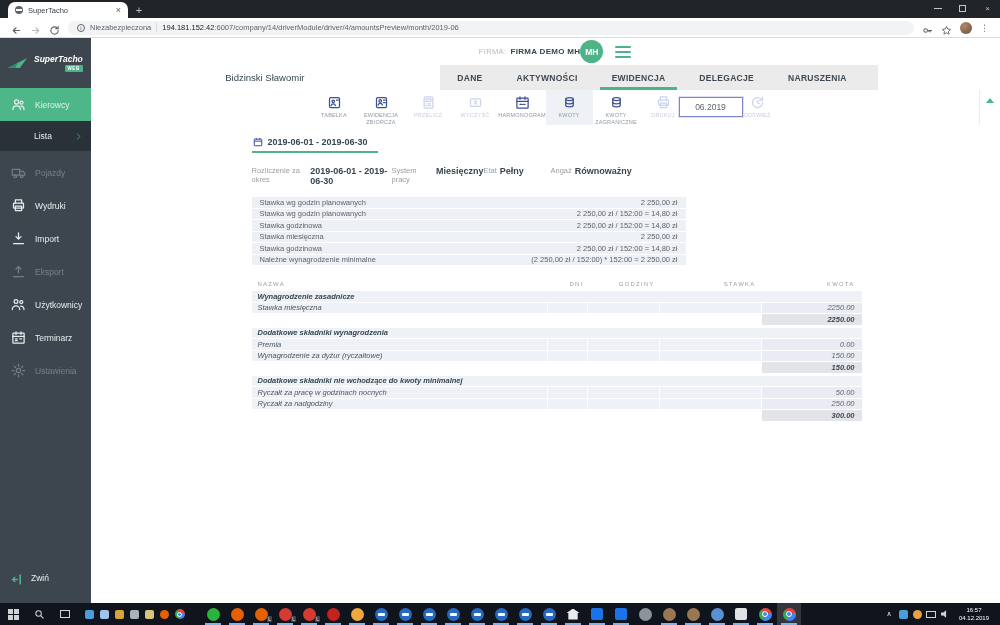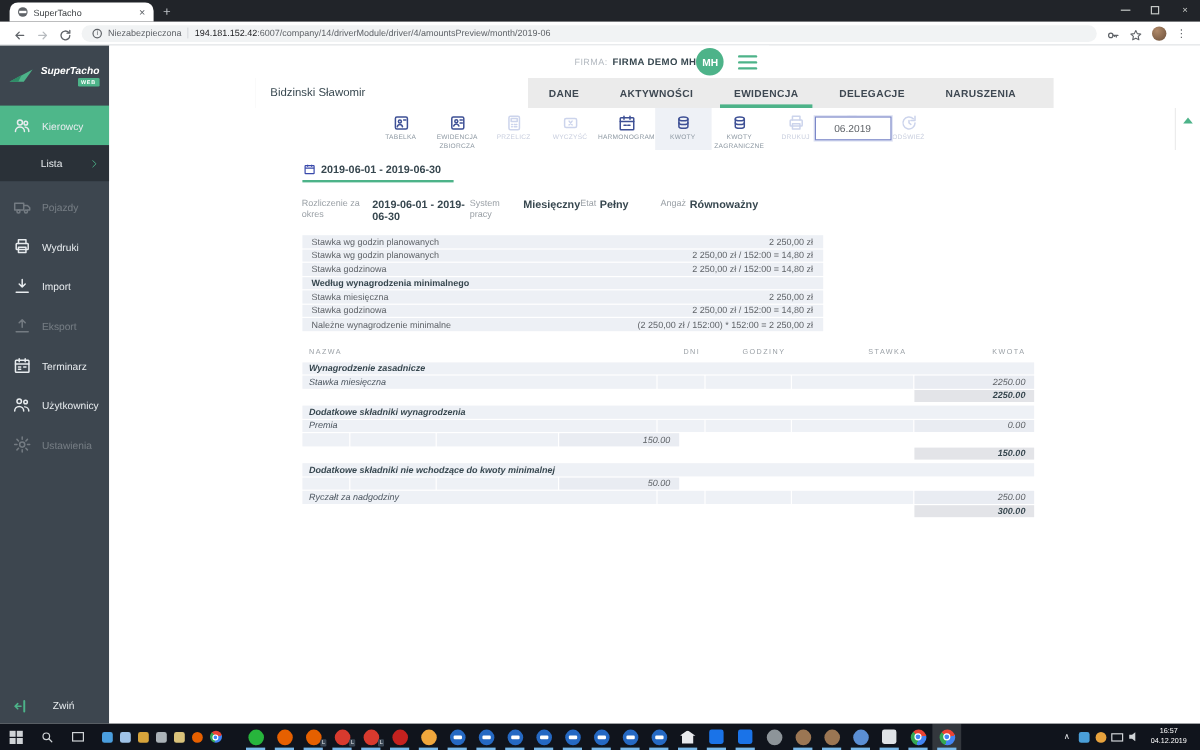--- a/index.html
+++ b/index.html
@@ -41,21 +41,21 @@
   .logo-name{color:#fff;font-size:8.5px;font-weight:bold;font-style:italic;white-space:nowrap;}
   .logo-badge{background:#4db389;color:#fff;font-size:4.5px;font-weight:bold;letter-spacing:.6px;padding:1px 3px;border-radius:1px;margin-top:1px;}
   .side-item{height:33px;display:flex;align-items:center;gap:9px;padding-left:11px;color:#e8ecef;font-size:8.5px;cursor:pointer;}
   .side-item .icon{width:15px;height:15px;flex-shrink:0;}
   .side-item .icon svg{width:100%;height:100%;}
   .side-item.active{background:#4eb78a;}
   .side-item.submenu{background:#2a3138;height:30px;padding-left:34px;position:relative;margin-bottom:5px;}
   .side-item.submenu .chev{position:absolute;right:8px;width:9px;height:9px;color:#4db389;}
   .side-item.submenu .chev svg{width:100%;height:100%;}
   .side-item.dimmed{opacity:.32;}
-  .collapse{margin-top:auto;height:30px;display:flex;align-items:center;gap:20px;padding-left:11px;color:#e8ecef;font-size:8.5px;cursor:pointer;}
+  .collapse{margin-top:auto;height:30px;display:flex;gap:7px;padding-left:11px;color:#e8ecef;font-size:8.5px;cursor:pointer;}
   .collapse .icon{width:13px;height:13px;color:#4db389;}
   .collapse .icon svg{width:100%;height:100%;}
 
   .main{flex:1;display:flex;flex-direction:column;background:#fff;position:relative;min-width:0;align-items:center;}
   .m-header{height:27px;display:flex;align-items:center;padding:0 10px 0 29px;background:#fff;}
   .firma-label{font-size:7.5px;color:#b3b9c0;letter-spacing:.4px;}
   .firma-name{font-size:8px;color:#37474f;font-weight:bold;margin-left:4px;letter-spacing:.3px;}
   .hdr-right{margin-left:auto;display:flex;align-items:center;gap:12px;}
   .mh-avatar{width:23px;height:23px;border-radius:50%;background:#4db389;color:#fff;font-size:8.5px;font-weight:bold;display:flex;align-items:center;justify-content:center;}
   .burger{display:flex;flex-direction:column;gap:3px;width:16px;cursor:pointer;}
@@ -251,34 +251,34 @@
           </div>
           <div class="side-item dimmed">
             <span class="icon"><svg viewBox="0 0 24 24" fill="none" stroke="currentColor" stroke-width="2" stroke-linecap="round" stroke-linejoin="round">
                 <path d="M12 14V4M8 8l4-4 4 4"></path>
                 <path d="M4 20h16"></path>
               </svg></span>
             <span>Eksport</span>
           </div>
           <div class="side-item">
             <span class="icon"><svg viewBox="0 0 24 24" fill="none" stroke="currentColor" stroke-width="2" stroke-linecap="round" stroke-linejoin="round">
-                <rect x="3" y="5" width="18" height="16" rx="1"></rect>
-                <path d="M3 10h18M8 3v4M16 3v4"></path>
-                <path d="M7 14h3M7 17h3M14 14h3"></path>
-              </svg></span>
-            <span>Terminarz</span>
-          </div>
-          <div class="side-item">
-            <span class="icon"><svg viewBox="0 0 24 24" fill="none" stroke="currentColor" stroke-width="2" stroke-linecap="round" stroke-linejoin="round">
                 <circle cx="8" cy="7" r="3"></circle>
                 <path d="M2 20c0-3.3 2.7-6 6-6s6 2.7 6 6"></path>
                 <circle cx="16.5" cy="8" r="2.4"></circle>
                 <path d="M15.5 14.5c3 .2 5.3 2.7 5.3 5.5"></path>
               </svg></span>
             <span>Użytkownicy</span>
+          </div>
+          <div class="side-item">
+            <span class="icon"><svg viewBox="0 0 24 24" fill="none" stroke="currentColor" stroke-width="2" stroke-linecap="round" stroke-linejoin="round">
+                <rect x="3" y="5" width="18" height="16" rx="1"></rect>
+                <path d="M3 10h18M8 3v4M16 3v4"></path>
+                <path d="M7 14h3M7 17h3M14 14h3"></path>
+              </svg></span>
+            <span>Terminarz</span>
           </div>
           <div class="side-item dimmed">
             <span class="icon"><svg viewBox="0 0 24 24" fill="none" stroke="currentColor" stroke-width="2" stroke-linecap="round" stroke-linejoin="round">
                 <circle cx="12" cy="12" r="3.4"></circle>
                 <path d="M12 2v3M12 19v3M2 12h3M19 12h3M5 5l2.1 2.1M16.9 16.9L19 19M19 5l-2.1 2.1M7.1 16.9L5 19"></path>
               </svg></span>
             <span>Ustawienia</span>
           </div>
         </nav>
       <div class="collapse">
@@ -437,24 +437,20 @@
               <span class="r-val">2 250,00 zł</span>
             </div>
             <div class="r-row">
               <span>Stawka wg godzin planowanych</span>
               <span class="r-val">2 250,00 zł / 152:00 = 14,80 zł</span>
             </div>
             <div class="r-row">
               <span>Stawka godzinowa</span>
               <span class="r-val">2 250,00 zł / 152:00 = 14,80 zł</span>
             </div>
-            <div class="r-row section">
-              <span>Według wynagrodzenia minimalnego</span>
-              <span class="r-val"></span>
-            </div>
             <div class="r-row">
               <span>Stawka miesięczna</span>
               <span class="r-val">2 250,00 zł</span>
             </div>
             <div class="r-row">
               <span>Stawka godzinowa</span>
               <span class="r-val">2 250,00 zł / 152:00 = 14,80 zł</span>
             </div>
             <div class="r-row">
               <span>Należne wynagrodzenie minimalne</span>
@@ -489,33 +485,35 @@
                 <span class="cell ">Dodatkowe składniki wynagrodzenia</span>
               </div>
               <div class="a-row">
                 <span class="cell c-name">Premia</span>
                 <span class="cell c-dni"></span>
                 <span class="cell c-god"></span>
                 <span class="cell c-sta"></span>
                 <span class="cell c-kwo">0.00</span>
               </div>
               <div class="a-row">
+                <span class="cell c-name">Wynagrodzenie za dyżur (ryczałtowe)</span>
                 <span class="cell c-dni"></span>
                 <span class="cell c-god"></span>
                 <span class="cell c-sta"></span>
                 <span class="cell c-kwo">150.00</span>
               </div>
               <div class="a-row subtotal">
                 <span class="spacer"></span>
                 <span class="cell c-kwo">150.00</span>
               </div>
               <div class="a-row section">
                 <span class="cell ">Dodatkowe składniki nie wchodzące do kwoty minimalnej</span>
               </div>
               <div class="a-row">
+                <span class="cell c-name">Ryczałt za pracę w godzinach nocnych</span>
                 <span class="cell c-dni"></span>
                 <span class="cell c-god"></span>
                 <span class="cell c-sta"></span>
                 <span class="cell c-kwo">50.00</span>
               </div>
               <div class="a-row">
                 <span class="cell c-name">Ryczałt za nadgodziny</span>
                 <span class="cell c-dni"></span>
                 <span class="cell c-god"></span>
                 <span class="cell c-sta"></span>

